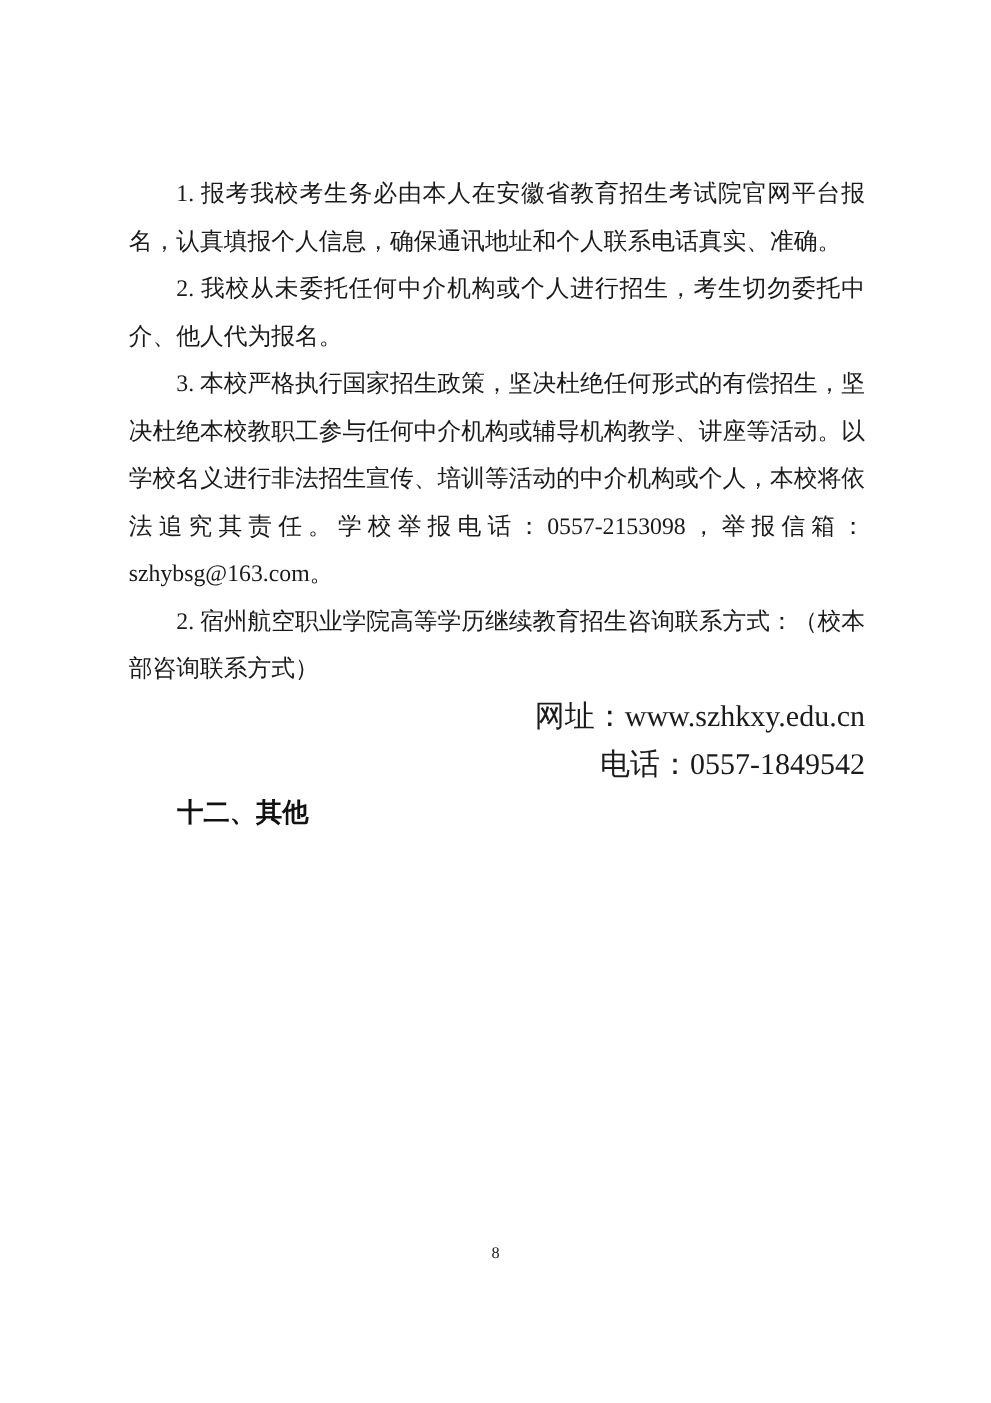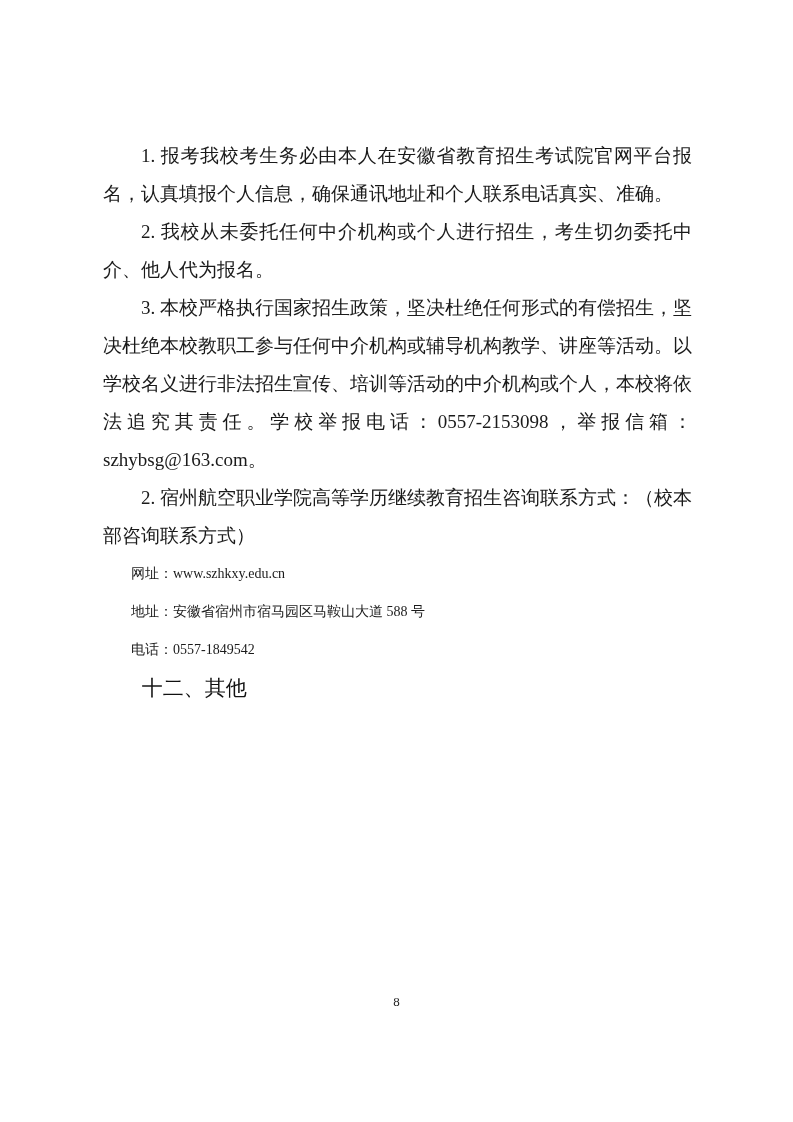--- a/index.html
+++ b/index.html
@@ -26,31 +26,32 @@
   .para {
     font-size: 19px;
     line-height: 38px;
     text-align: justify;
     text-justify: inter-ideograph;
     text-indent: 2em;
     color: #1a1a1a;
   }
   .para.last-line-left { text-align-last: left; }
   .contact-line {
-    font-size: 14px;
+    font-size: 24px;
     line-height: 38px;
     margin-left: 2em;
     text-indent: 0;
     color: #1a1a1a;
     white-space: nowrap;
+    text-align: right;
   }
   .section-heading {
     font-size: 21px;
     line-height: 38px;
-    font-weight: normal;
+    font-weight: bold;
     text-indent: 1.85em;
     color: #111111;
   }
   .page-footer {
     position: absolute;
     top: 993px;
     left: 0;
     width: 793px;
     text-align: center;
     font-size: 13px;
@@ -67,21 +68,20 @@
     <p class="para last-line-left">1. 报考我校考生务必由本人在安徽省教育招生考试院官网平台报名，认真填报个人信息，确保通讯地址和个人联系电话真实、准确。</p>
 
     <p class="para last-line-left">2. 我校从未委托任何中介机构或个人进行招生，考生切勿委托中介、他人代为报名。</p>
 
     <p class="para last-line-left">3. 本校严格执行国家招生政策，坚决杜绝任何形式的有偿招生，坚决杜绝本校教职工参与任何中介机构或辅导机构教学、讲座等活动。以学校名义进行非法招生宣传、培训等活动的中介机构或个人，本校将依法追究其责任。学校举报电话：0557-2153098，举报信箱：szhybsg@163.com。</p>
 
     <p class="para last-line-left">2. 宿州航空职业学院高等学历继续教育招生咨询联系方式：（校本部咨询联系方式）</p>
 
     <p class="contact-line">网址：www.szhkxy.edu.cn</p>
 
-    <p class="contact-line">地址：安徽省宿州市宿马园区马鞍山大道 588 号</p>
 
     <p class="contact-line">电话：0557-1849542</p>
 
     <h2 class="section-heading">十二、其他</h2>
 
 
   </div>
 
   <div class="page-footer">8</div>
 </div>

